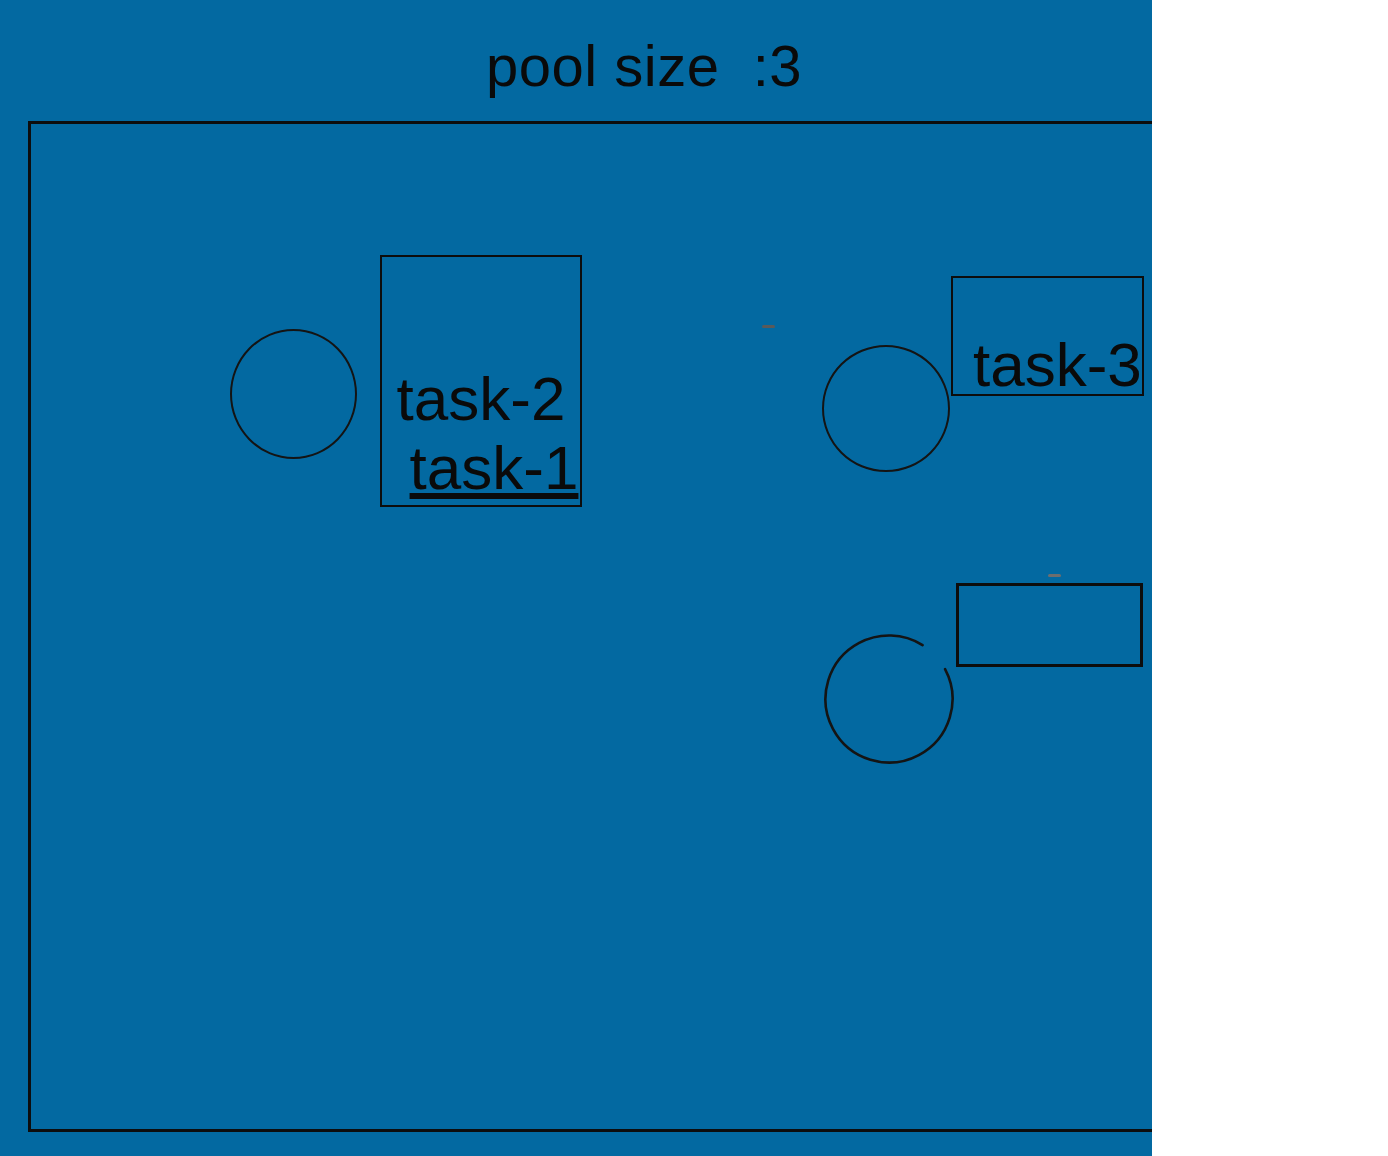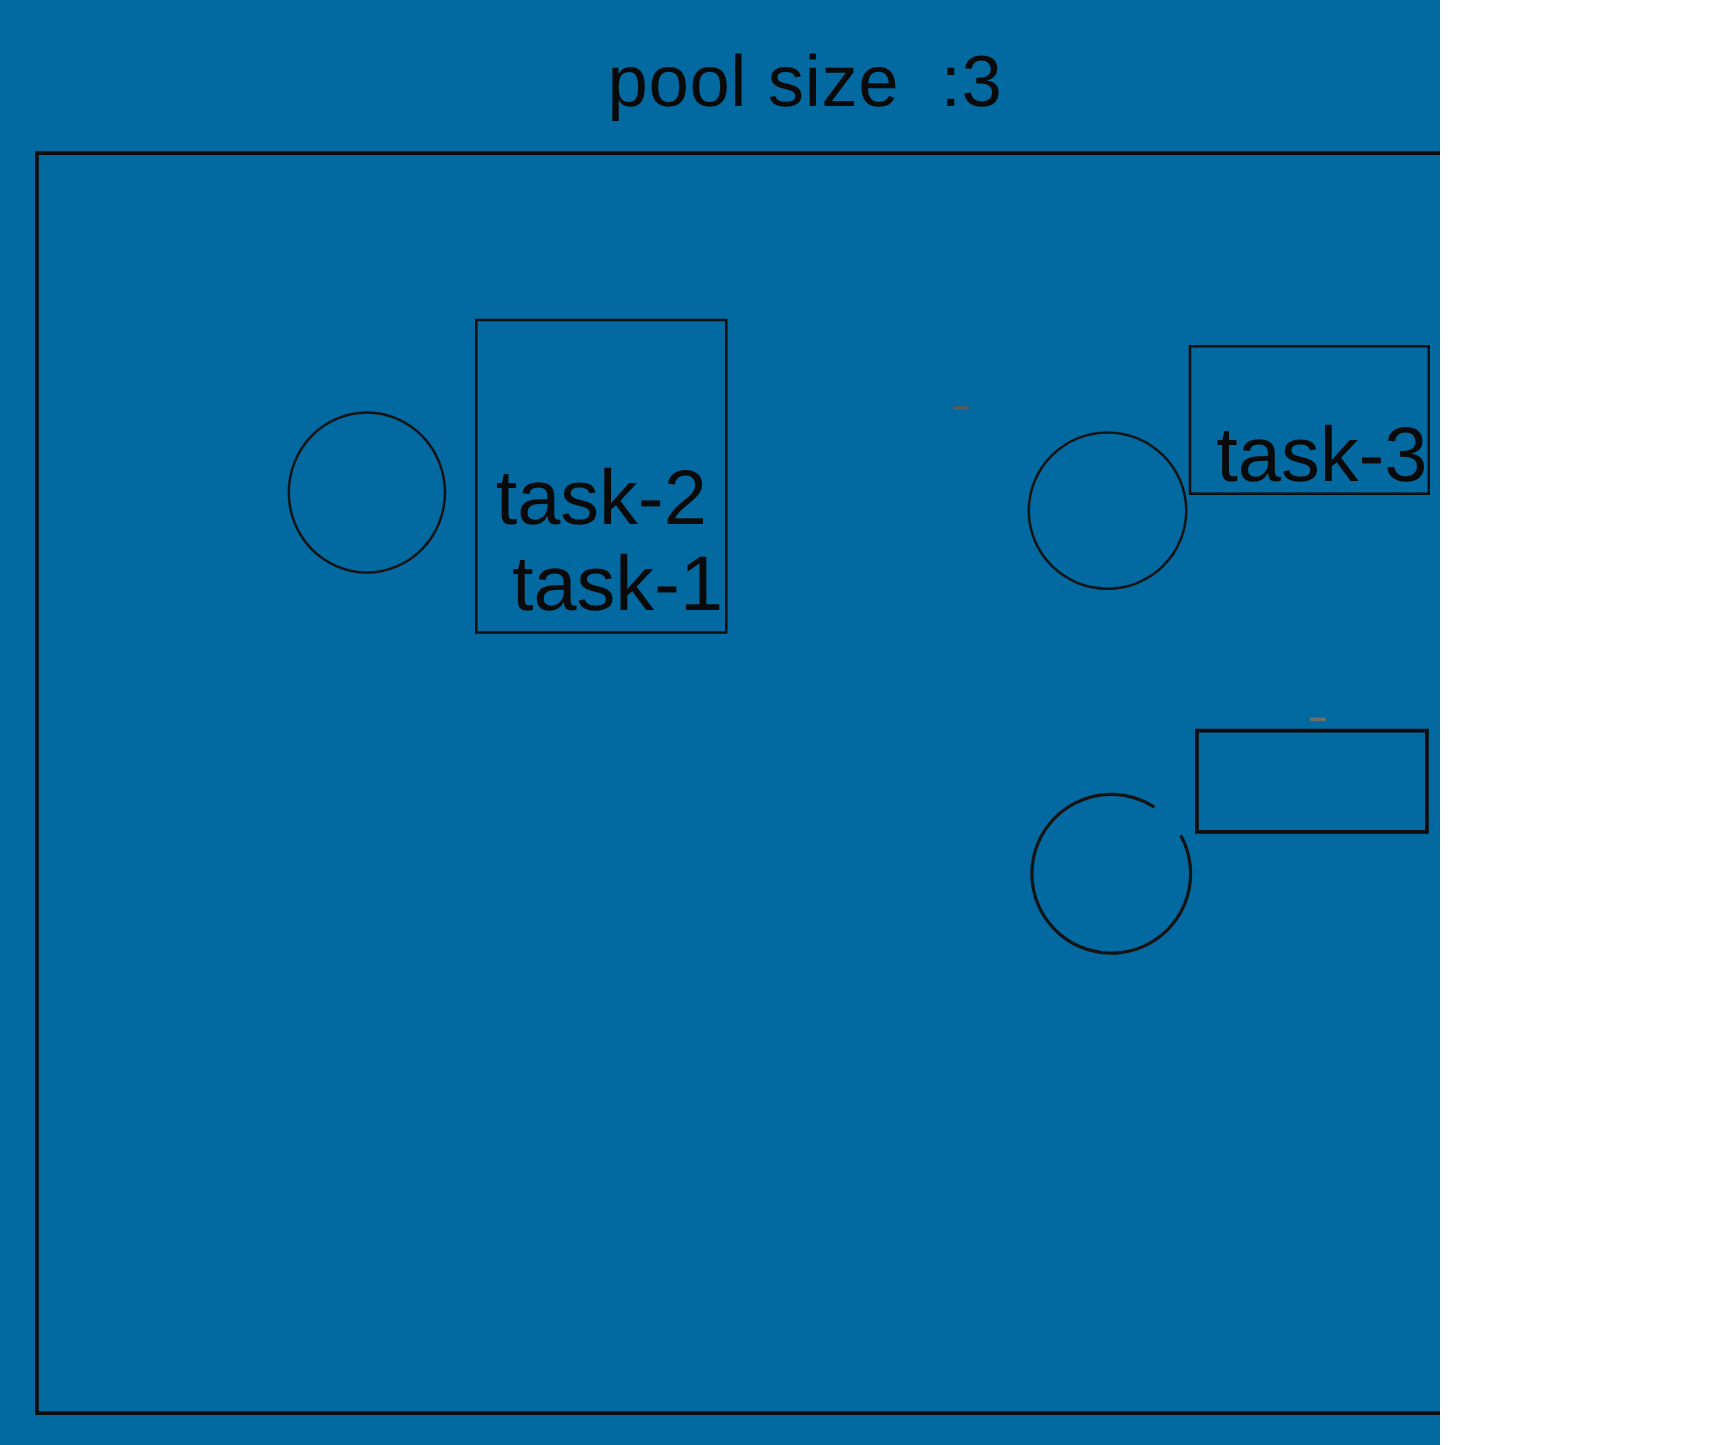--- a/index.html
+++ b/index.html
@@ -58,21 +58,21 @@
   }
   .q1 { left: 380px; top: 255px; width: 202px; height: 252px; padding-bottom: 2px; }
   .q2 { left: 951px; top: 276px; width: 193px; height: 120px; align-items: flex-start; padding-left: 20px; }
   .q3 { left: 956px; top: 583px; width: 187px; height: 84px; border-width: 3px; }
   .task-label {
     font-size: 62px;
     line-height: 1.11;
     white-space: nowrap;
     color: #0a0a0a;
   }
-  .q1 .task-label:last-child { margin-left: 26px; }
+  .q1 .task-label:last-child { margin-left: 26px; text-decoration: underline; }
   .q2 .task-label { margin-bottom: -6px; }
   .stray {
     position: absolute;
     height: 3px;
     border-radius: 2px;
     background: #5a5a5a;
   }
   .stray-a { left: 762px; top: 325px; width: 13px; }
   .stray-b { left: 1048px; top: 574px; width: 13px; background: #6e6e6e; }
   .overlay-badge {

